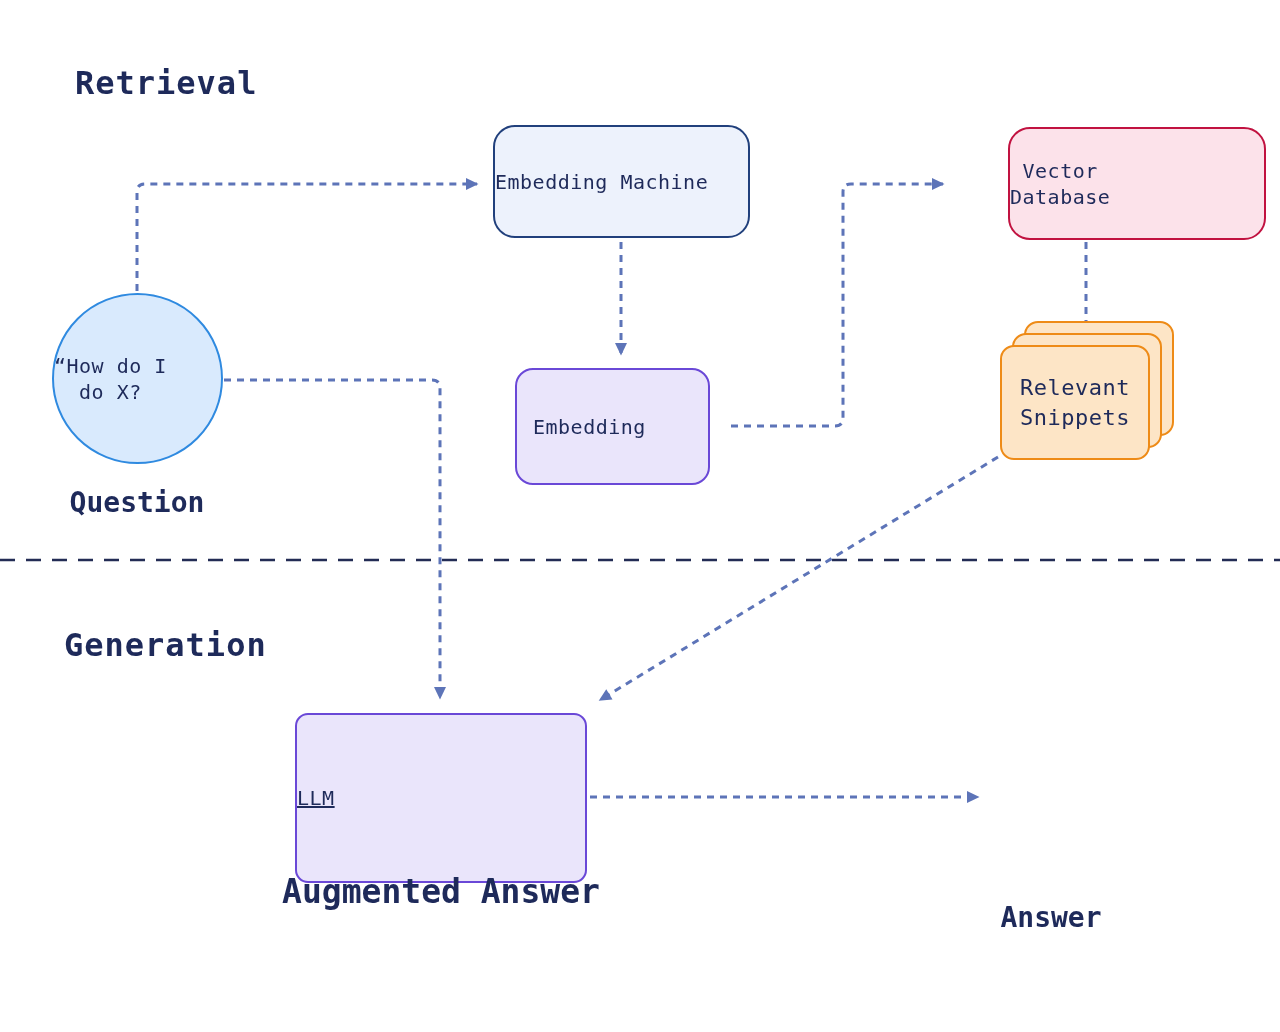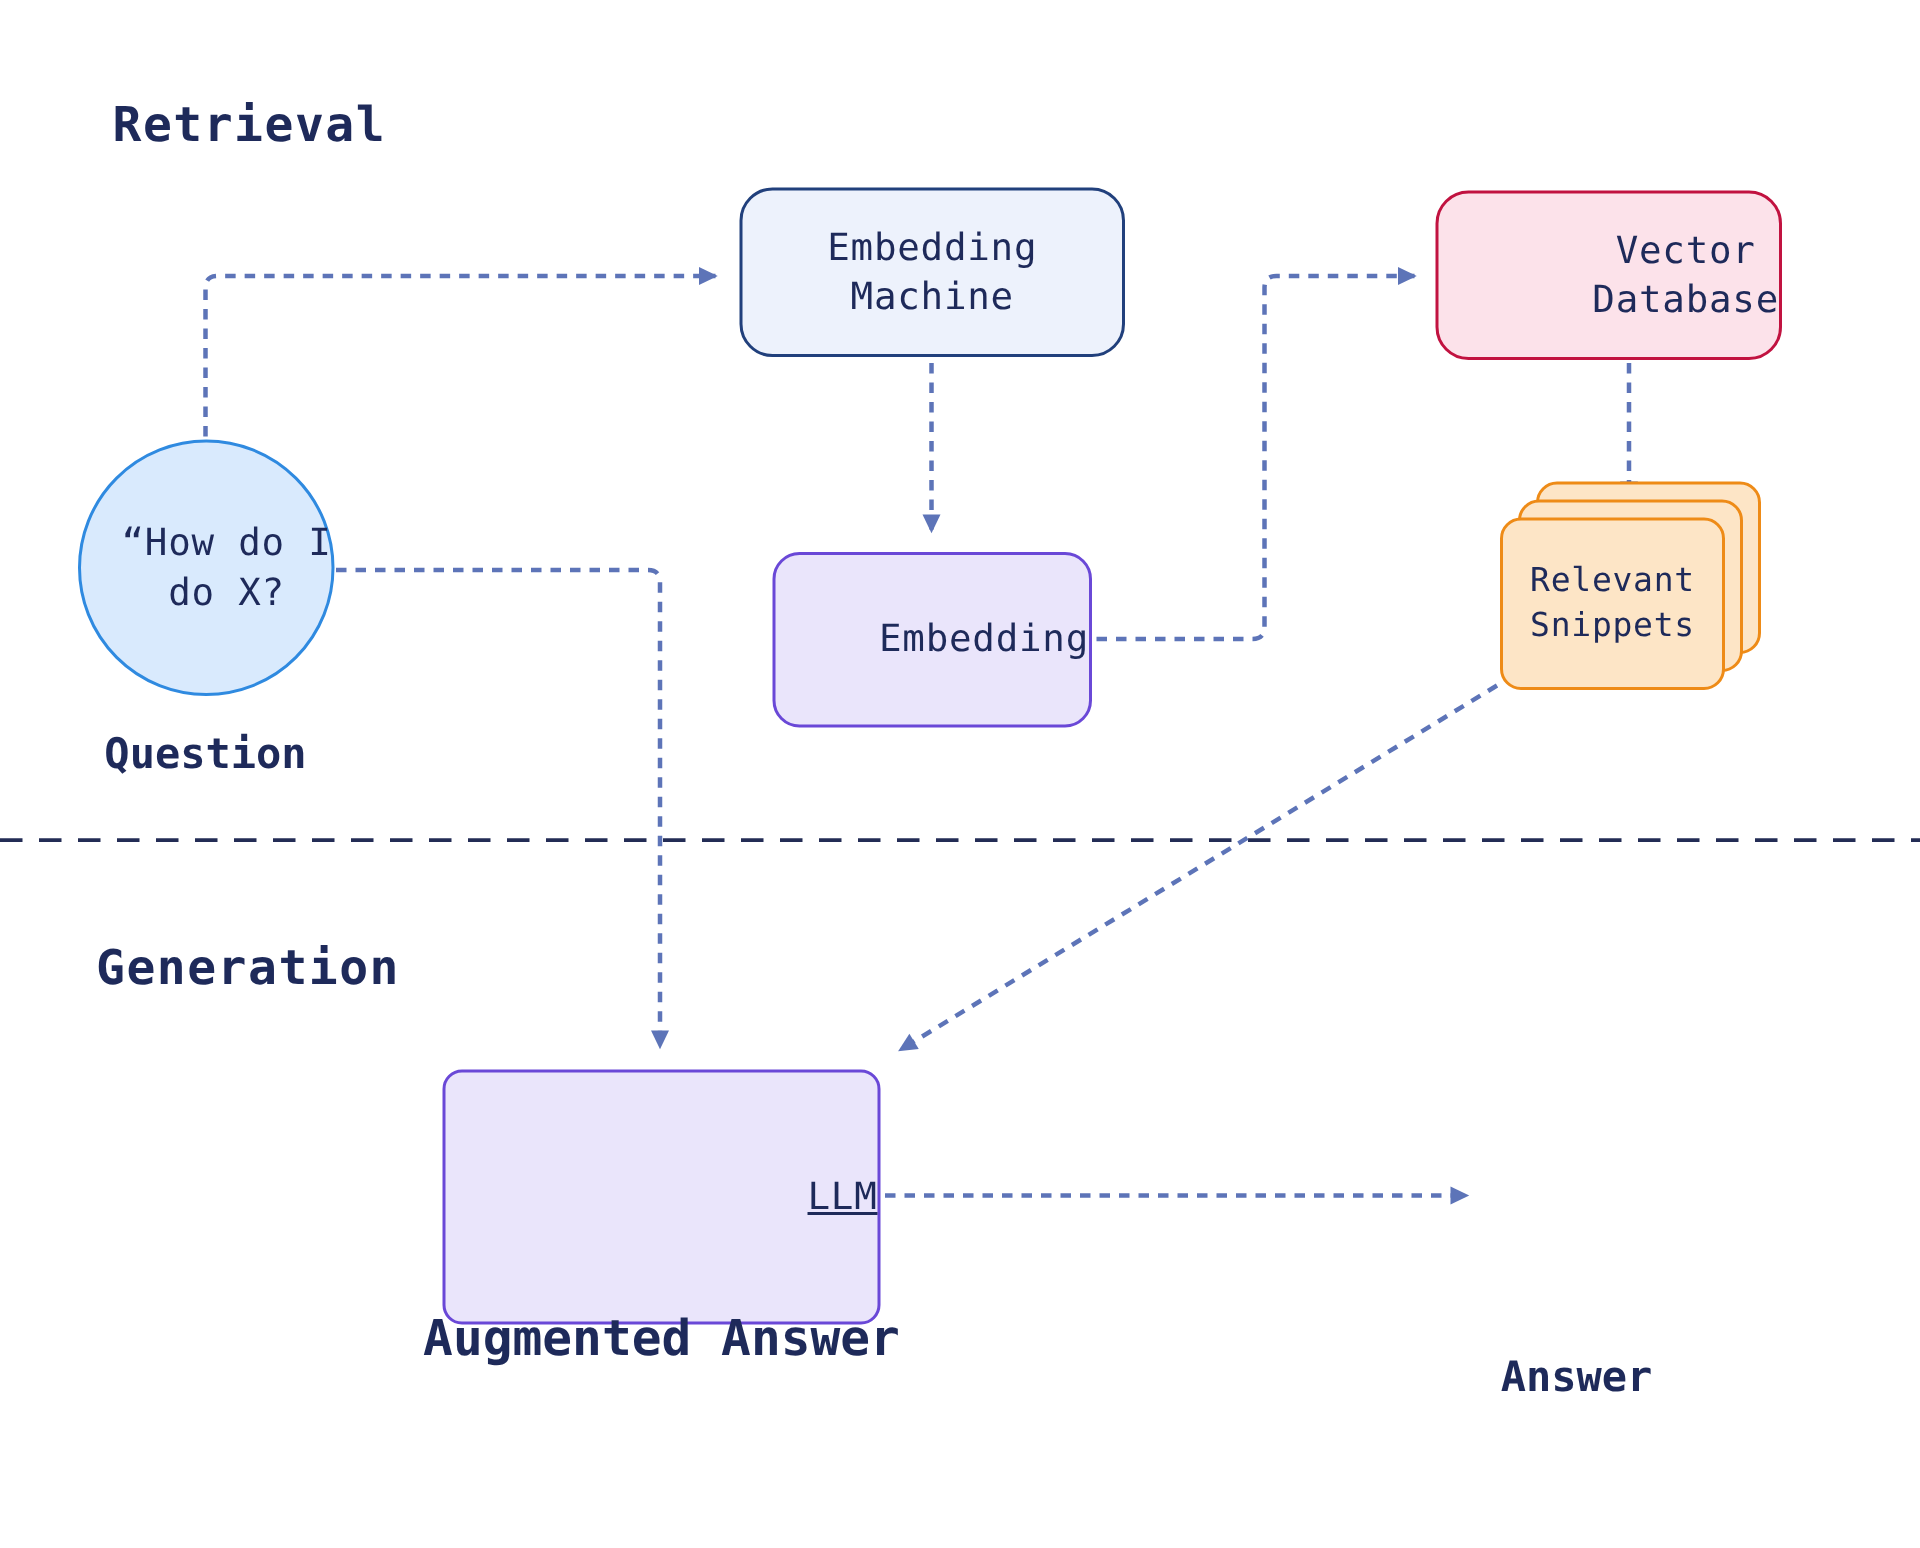--- a/index.html
+++ b/index.html
@@ -43,47 +43,48 @@
     font-size: 32px;
     font-weight: bold;
     letter-spacing: 1px;
     color: var(--text_navy);
     white-space: nowrap;
   }
   .node {
     position: absolute;
     display: flex;
     align-items: center;
-    justify-content: flex-end;
+    justify-content: flex-start;
     text-align: center;
     color: var(--text_navy);
-    font-size: 25px;
+    font-size: 20px;
     font-weight: 500;
     letter-spacing: 0.5px;
     line-height: 1.3;
   }
   .node-label { white-space: pre-line; }
   .box { border-style: solid; border-width: 2px; }
   .box-embedding-machine {
     left: 493px; top: 125px; width: 257px; height: 113px;
     background: var(--embedding_machine_fill);
     border-color: var(--embedding_machine_border);
     border-radius: 22px;
   }
   .box-vector-database {
-    left: 957px; top: 127px; width: 231px; height: 113px;
+    left: 1008px; top: 127px; width: 258px; height: 113px;
     background: var(--vector_db_fill);
     border-color: var(--vector_db_border);
     border-radius: 22px;
   }
   .box-embedding {
-    left: 515px; top: 368px; width: 213px; height: 117px;
+    left: 515px; top: 368px; width: 195px; height: 117px;
     background: var(--purple_fill);
     border-color: var(--purple_border);
     border-radius: 18px;
+    padding-left: 16px;
   }
   .box-llm {
     left: 295px; top: 713px; width: 292px; height: 170px;
     background: var(--purple_fill);
     border-color: var(--purple_border);
     border-radius: 13px;
     text-decoration: underline;
   }
   .circle {
     border-style: solid; border-width: 2px;

